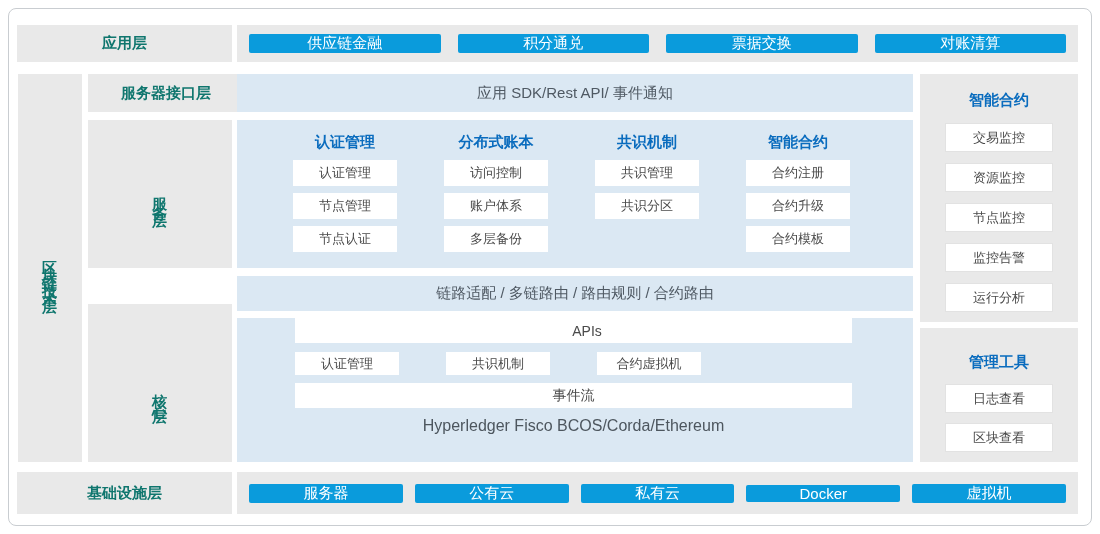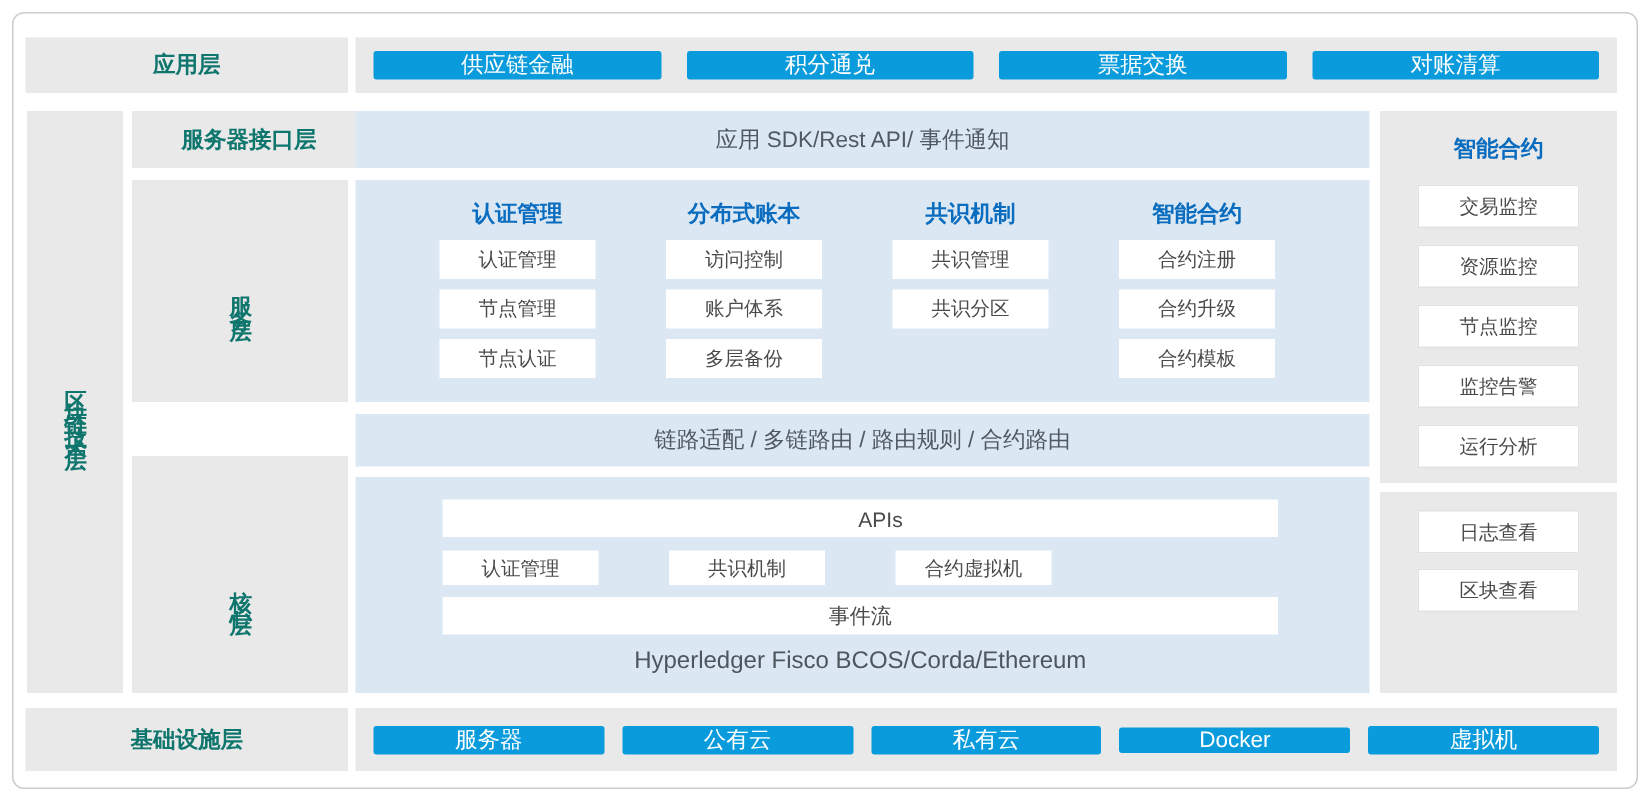--- a/index.html
+++ b/index.html
@@ -16,21 +16,21 @@
   .btn{flex:1;background:#0a9bdc;color:#ffffff;display:flex;align-items:center;justify-content:center;font-size:15px;border-radius:2px;cursor:pointer;}
   .barlabel{display:flex;align-items:center;justify-content:center;font-size:15px;color:#4f5963;}
   .svc-grid{position:absolute;left:56px;top:0;width:557px;display:grid;grid-template-columns:repeat(4,104px);column-gap:47px;}
   .svc-col{display:flex;flex-direction:column;}
   .svc-head{height:22px;margin-top:11px;display:flex;align-items:center;justify-content:center;font-weight:bold;font-size:15px;color:#0a6cbe;}
   .wbox{background:#ffffff;color:#4a4a4a;font-size:13px;display:flex;align-items:center;justify-content:center;}
   .svc-item{height:26px;margin-top:7px;}
   .svc-col .svc-item:first-of-type{margin-top:8px;}
   .core-inner{position:absolute;left:58px;top:0;width:557px;}
   .core-bar{height:25px;font-size:14px;}
-  .api-bar{margin-top:15px;padding-left:27px;}
+  .api-bar{padding-left:27px;}
   .core-mods{margin-top:9px;display:grid;grid-template-columns:repeat(4,104px);column-gap:47px;}
   .core-mod{height:23px;}
   .event-bar{margin-top:8px;}
   .platforms{margin-top:9px;text-align:center;font-size:16px;color:#4d565e;}
   .side-panel{background:#e9e9e9;}
   .side-title{text-align:center;font-weight:bold;font-size:15px;color:#0a6cbe;height:20px;line-height:20px;}
   .side-item{width:106px;height:27px;margin:11px auto 0;border:1px solid #e2e2e2;font-size:13px;}
 </style>
 </head>
 <body>
@@ -107,20 +107,21 @@
   <div class="abs side-panel" style="left:920px;top:74px;width:158px;height:248px;">
     <div class="side-title" style="margin-top:16px;">智能合约</div>
     <div class="wbox side-item" style="margin-top:13px;">交易监控</div>
     <div class="wbox side-item">资源监控</div>
     <div class="wbox side-item">节点监控</div>
     <div class="wbox side-item">监控告警</div>
     <div class="wbox side-item">运行分析</div>
   </div>
 
   <div class="abs side-panel" style="left:920px;top:328px;width:158px;height:134px;">
+    <div class="side-title" style="margin-top:24px;">管理工具</div>
     <div class="wbox side-item" style="margin-top:12px;font-family:Liberation Serif, serif;">日志查看</div>
     <div class="wbox side-item" style="margin-top:10px;">区块查看</div>
   </div>
 
   <div class="abs graybox layer-label" style="left:17px;top:472px;width:215px;height:42px;">基础设施层</div>
   <div class="abs graybox strip strip5" style="left:237px;top:472px;width:841px;height:42px;">
     <div class="btn">服务器</div>
     <div class="btn">公有云</div>
     <div class="btn">私有云</div>
     <div class="btn">Docker</div>

